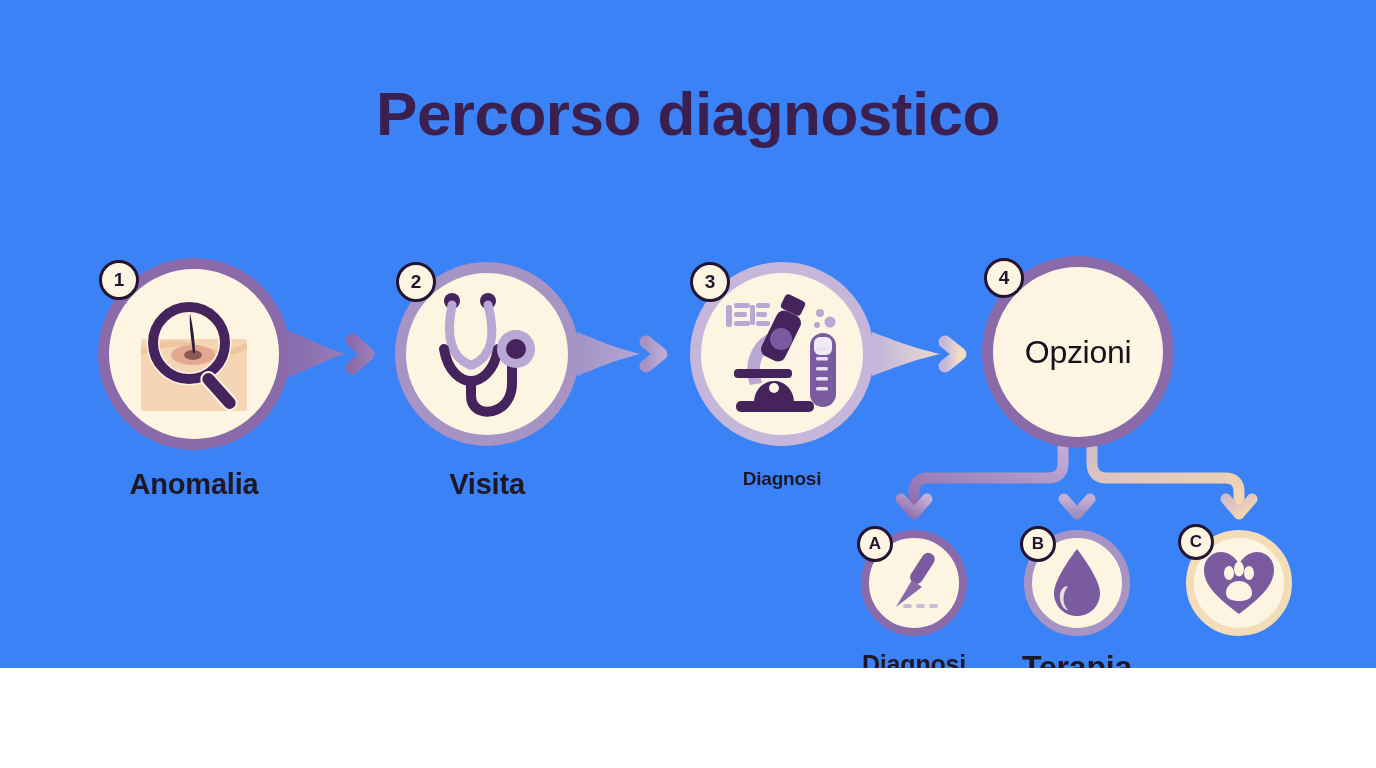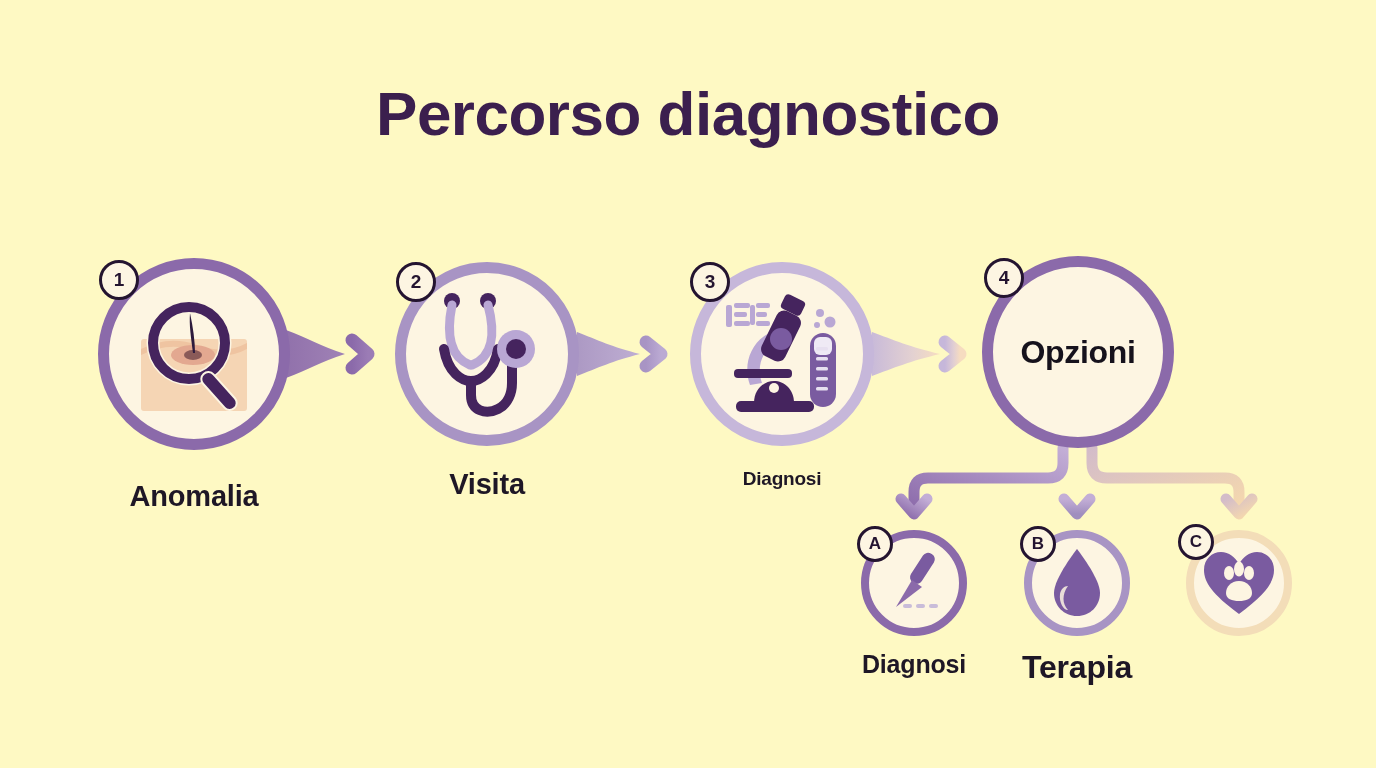--- a/index.html
+++ b/index.html
@@ -7,22 +7,22 @@
     margin: 0;
     padding: 0;
     background: #ffffff;
   }
   body {
     font-family: "Liberation Sans", sans-serif;
   }
   #canvas {
     position: relative;
     width: 1376px;
-    height: 768px;
-    background: #fef9c3;
+    height: 668px;
+    background: #3b82f6;
     overflow: hidden;
   }
   #title {
     position: absolute;
     left: 0;
     top: 78px;
     width: 1376px;
     text-align: center;
     font-size: 62px;
     font-weight: bold;
@@ -68,21 +68,21 @@
   }
   .node-inner-text {
     position: absolute;
     left: 0;
     top: 0;
     width: 100%;
     height: 100%;
     display: flex;
     align-items: center;
     justify-content: center;
-    font-weight: bold;
+    font-weight: normal;
     color: #16121c;
     letter-spacing: -0.3px;
   }
   .icon-wrap {
     position: absolute;
     display: flex;
     align-items: center;
     justify-content: center;
   }
 </style>
@@ -166,21 +166,21 @@
         <ellipse cx="66" cy="68" rx="9" ry="5" fill="#8a5a58"></ellipse>
         <path d="M66 66 C 64 50 62 38 63 26 C 66 40 68 54 68 66 Z" fill="#2d1b3d"></path>
         <circle cx="62" cy="56" r="36" fill="none" stroke="#fdf5e2" stroke-width="13"></circle>
         <circle cx="62" cy="56" r="36" fill="none" stroke="#45245e" stroke-width="10"></circle>
         <rect x="84" y="80" width="16" height="48" rx="8" transform="rotate(-42 92 104)" fill="#fdf5e2"></rect>
         <rect x="86" y="82" width="12" height="44" rx="6" transform="rotate(-42 92 104)" fill="#45245e"></rect>
       </svg>
     </div>
     <div class="node-badge" style="left:1px; top:2px; width:34px; height:34px; font-size:19px;">1</div>
   </div>
-  <div class="node-label" style="left:94px; top:480px; width:200px; font-size:29px;">Anomalia</div>
+  <div class="node-label" style="left:94px; top:468px; width:200px; font-size:29px;">Anomalia</div>
 
   <div class="node" style="left:395px; top:262px; width:184px; height:184px;">
     <div class="node-circle" style="left:0; top:0; width:184px; height:184px; border:11px solid #a894c4;"></div>
     <div class="icon-wrap" style="left:28px; top:22px; width:130px; height:140px;">
       <svg width="124" height="134" viewBox="0 0 124 134">
         <circle cx="26" cy="14" r="8" fill="#45245e"></circle>
         <circle cx="62" cy="14" r="8" fill="#45245e"></circle>
         <path d="M26 18 C 20 48 24 70 44 78" stroke="#b9a7d4" stroke-width="9" fill="none" stroke-linecap="round"></path>
         <path d="M62 18 C 70 48 66 70 46 78" stroke="#b9a7d4" stroke-width="9" fill="none" stroke-linecap="round"></path>
         <path d="M18 62 C 22 86 36 94 45 94 C 54 94 68 86 72 62" stroke="#45245e" stroke-width="10" fill="none" stroke-linecap="round"></path>

